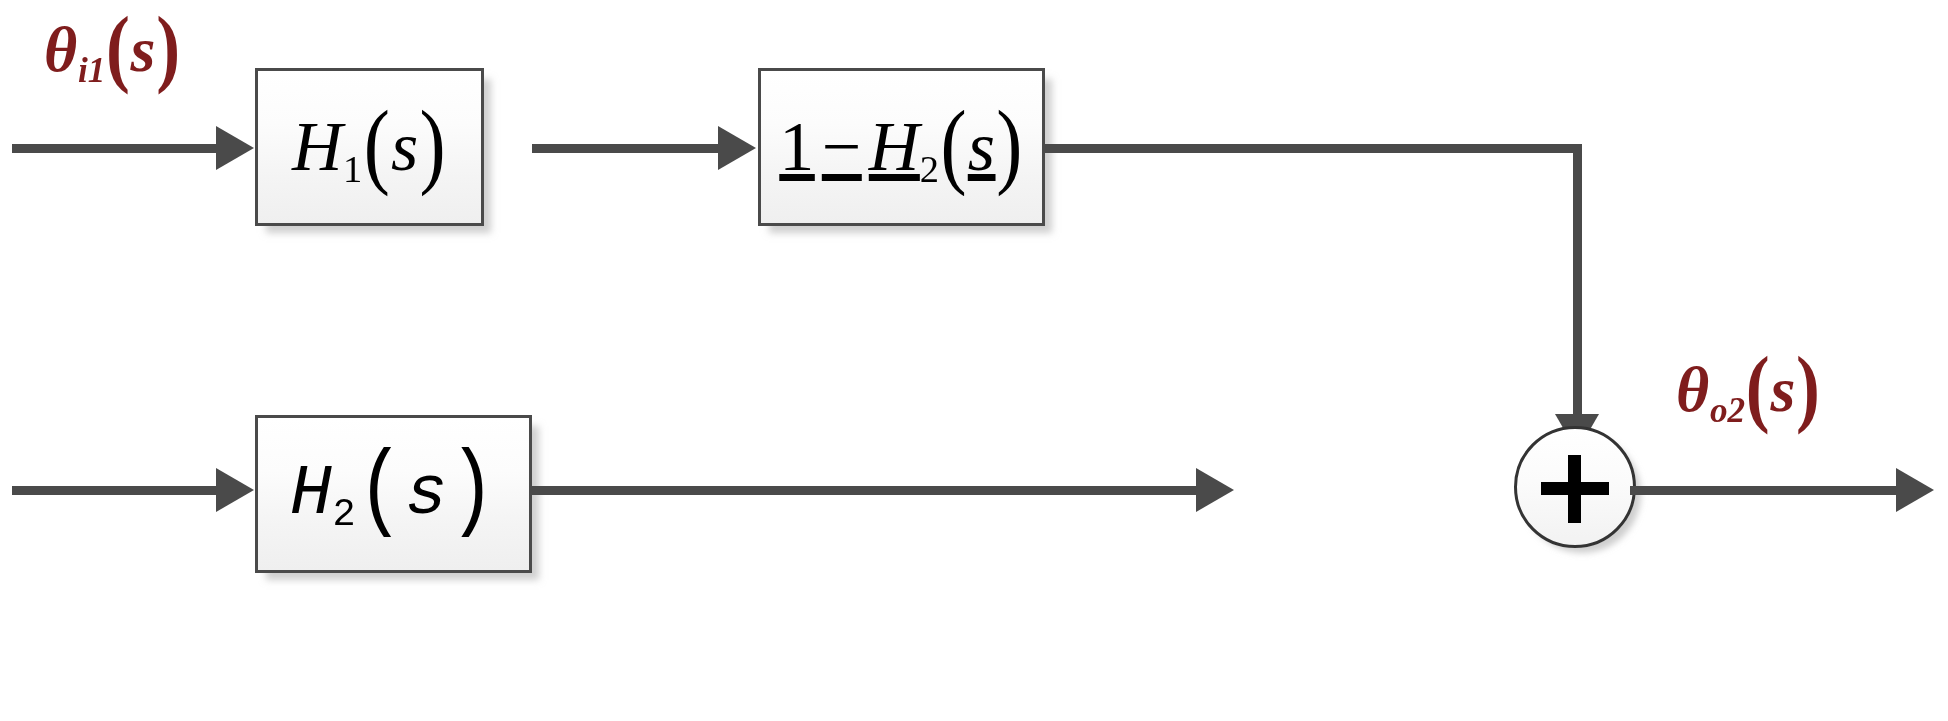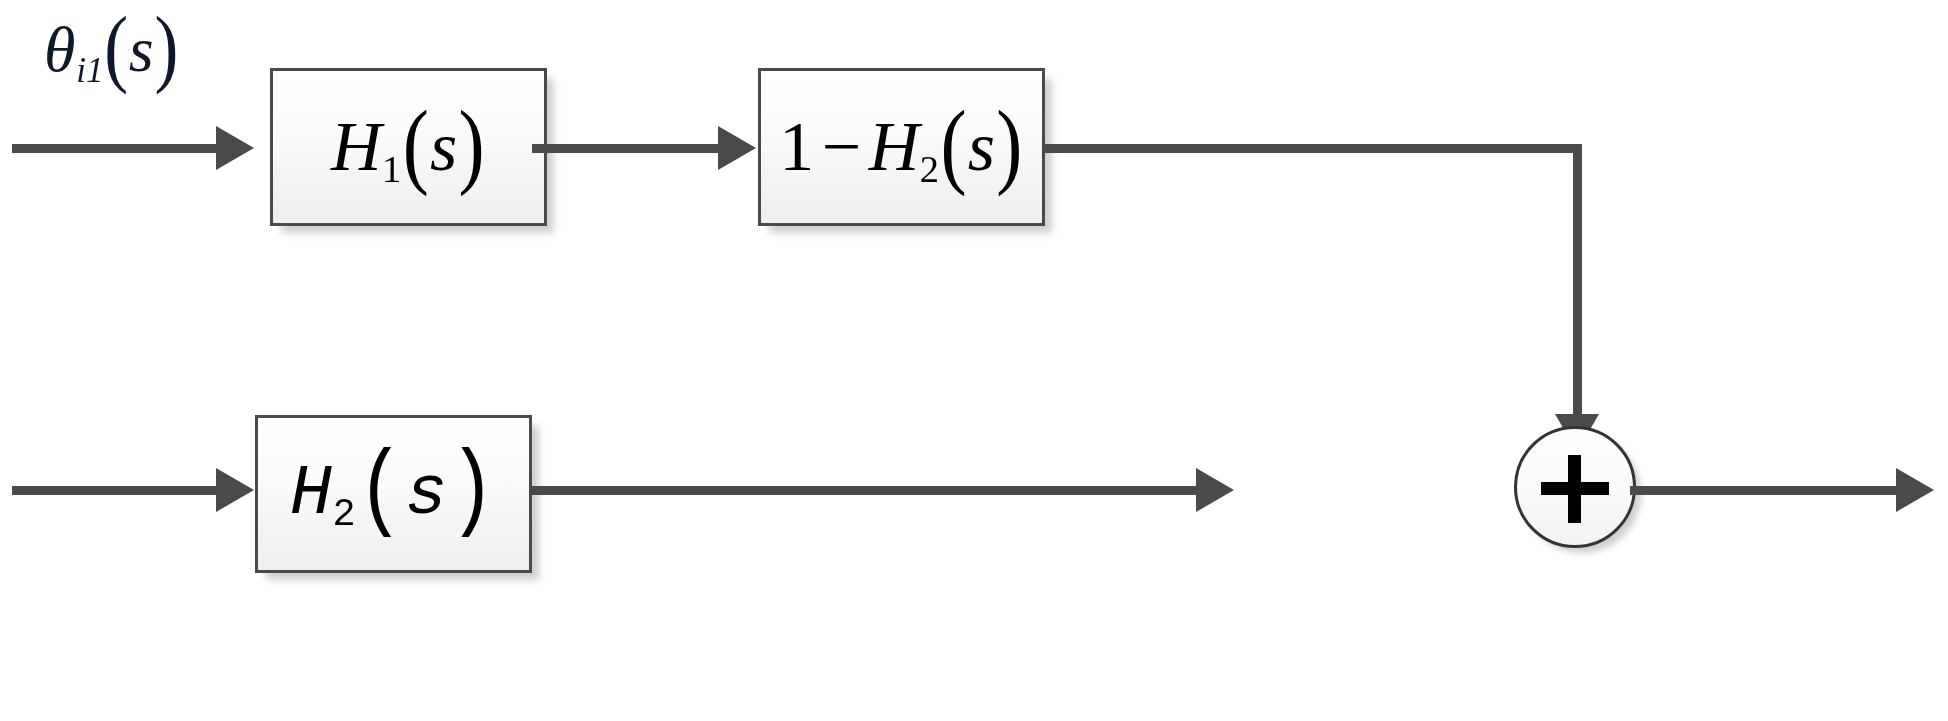--- a/index.html
+++ b/index.html
@@ -100,47 +100,48 @@
     box-sizing: border-box;
   }
   .plus-h, .plus-v {
     position: absolute;
     background: #000000;
   }
 
   
   .sig-label {
     position: absolute;
-    color: #0f172a;
+    color: #7f1d1d;
     white-space: nowrap;
     line-height: 1;
+    font-weight: bold;
   }
 </style>
 </head>
 <body>
 
 <div id="canvas">
 
   <div class="sig-label" style="left:44px; top:12px; font-size:64px;">
     <span class="mi">θ</span><sub class="idx">i1</sub><span class="paren">(</span><span class="mi">s</span><span class="paren">)</span>
   </div>
 
   <div class="hline" style="left:12px; top:144px; width:208px;"></div>
   <div class="arrow-right" style="left:216px; top:126px;"></div>
 
-  <div class="block" style="left:270px; top:68px; width:277px; height:158px;">
+  <div class="block" style="left:255px; top:68px; width:229px; height:158px;">
     <span class="expr" style="font-size:70px;">
       <span class="mi">H</span><sub class="idxn">1</sub><span class="paren">(</span><span class="mi">s</span><span class="paren">)</span>
     </span>
   </div>
 
   <div class="hline" style="left:532px; top:144px; width:190px;"></div>
   <div class="arrow-right" style="left:718px; top:126px;"></div>
 
-  <div class="block" style="left:758px; top:68px; width:287px; height:158px;">
+  <div class="block" style="left:758px; top:68px; width:287px; height:158px;text-decoration:underline;">
     <span class="expr" style="font-size:70px;">
       <span class="mup">1</span><span class="minus">−</span><span class="mi">H</span><sub class="idxn">2</sub><span class="paren">(</span><span class="mi">s</span><span class="paren">)</span>
     </span>
   </div>
 
   <div class="hline" style="left:1045px; top:144px; width:537px;"></div>
   <div class="vline" style="left:1573px; top:144px; height:274px;"></div>
   <div class="arrow-down" style="left:1555px; top:414px;"></div>
 
 
@@ -157,14 +158,17 @@
   <div class="arrow-right" style="left:1196px; top:468px;"></div>
 
   <div class="sum-node" style="left:1514px; top:426px; width:122px; height:122px;">
     <div class="plus-h" style="left:24px; top:53px; width:68px; height:13px;"></div>
     <div class="plus-v" style="left:51px; top:26px; width:13px; height:68px;"></div>
   </div>
 
   <div class="hline" style="left:1630px; top:486px; width:270px;"></div>
   <div class="arrow-right" style="left:1896px; top:468px;"></div>
 
+  <div class="sig-label" style="left:1676px; top:352px; font-size:64px;">
+    <span class="mi">θ</span><sub class="idx">o2</sub><span class="paren">(</span><span class="mi">s</span><span class="paren">)</span>
+  </div>
 
 </div>
 
 </body></html>

